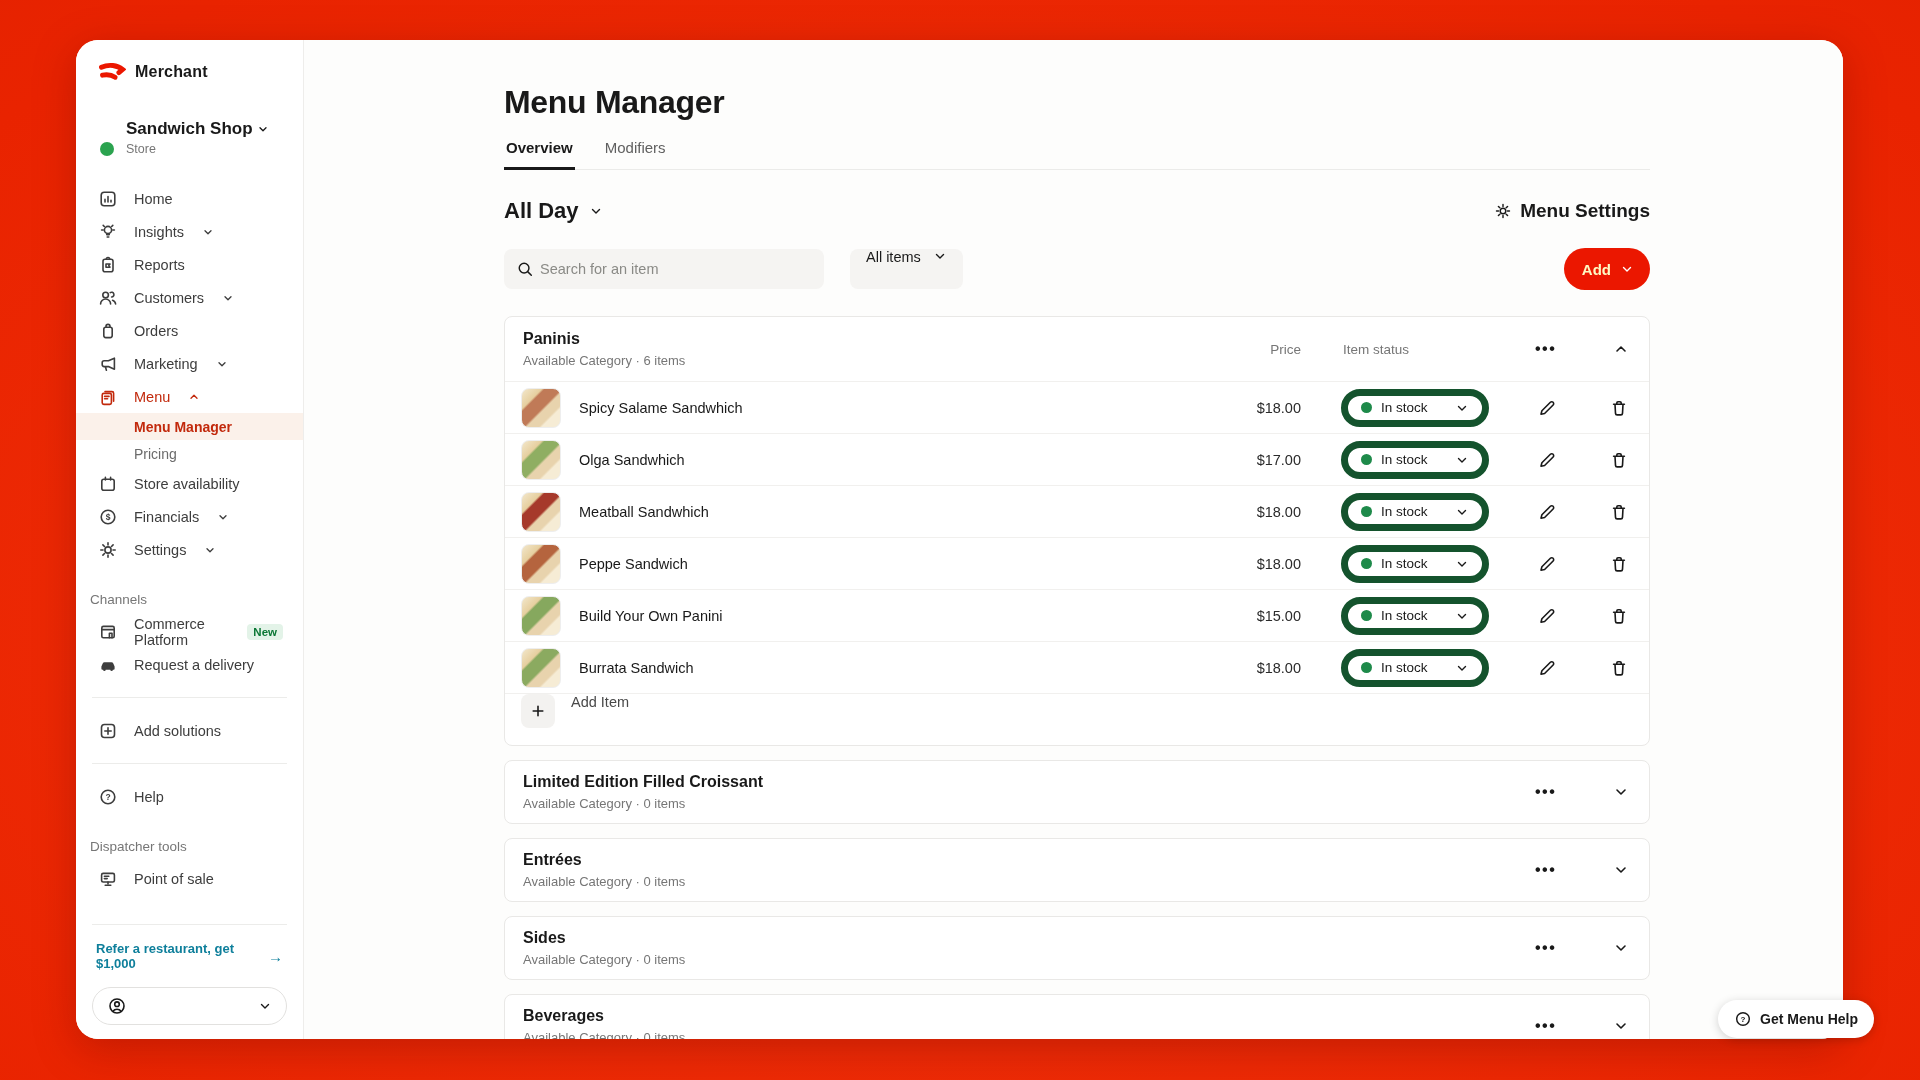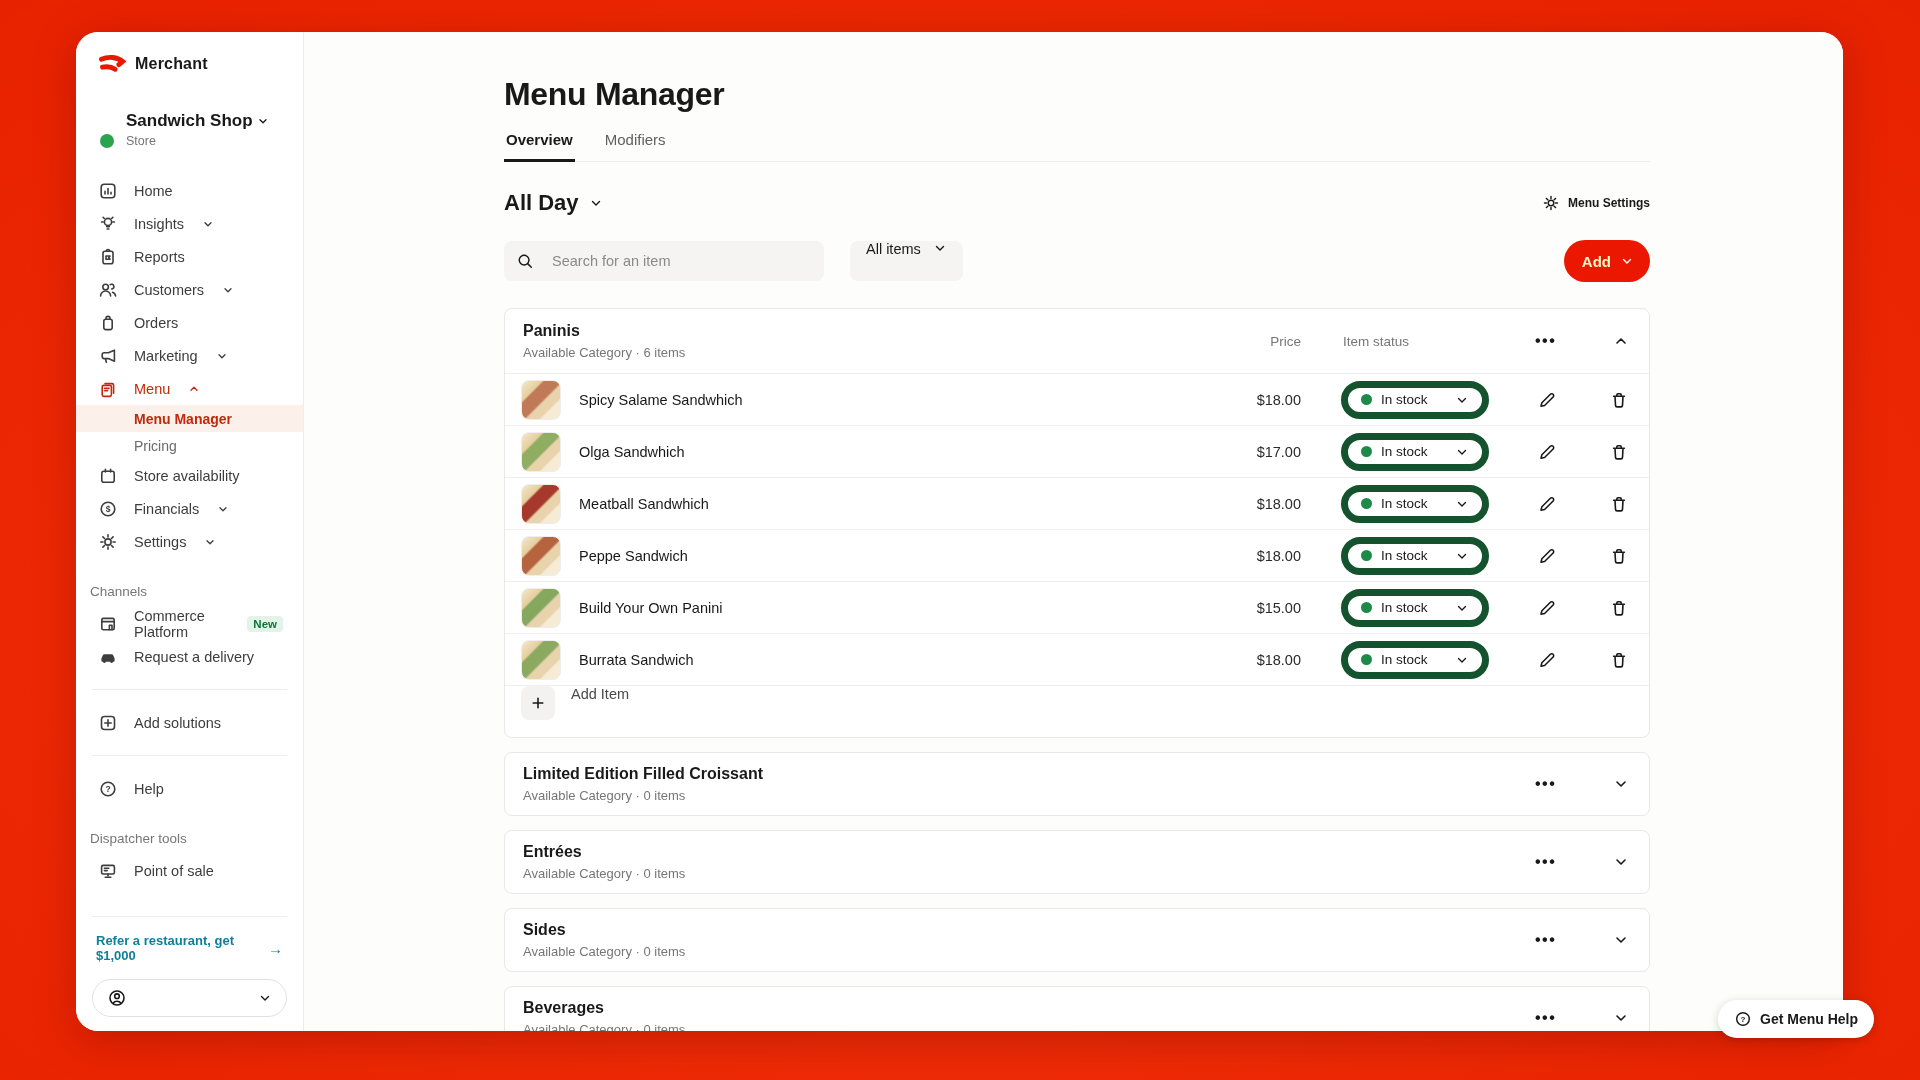--- a/index.html
+++ b/index.html
@@ -4,21 +4,21 @@
 <style>
   * { margin:0; padding:0; box-sizing:border-box; }
   html,body { width:1920px; height:1080px; overflow:hidden; }
   body {
     font-family:"Liberation Sans", sans-serif;
     background: radial-gradient(120% 130% at 50% 58%, #f4350d 0%, #e92300 55%, #d61f00 100%);
     color:#191919;
     position:relative;
   }
   .window {
-    position:absolute; left:76px; top:32px; width:1767px; height:999px;
+    position:absolute; left:76px; top:40px; width:1767px; height:999px;
     background:#fff; border-radius:22px; overflow:hidden; display:flex;
     box-shadow:0 10px 40px rgba(120,10,0,.35);
   }
   
   .sidebar {
     width:228px; flex:0 0 228px; background:#fff; border-right:1px solid #eeedeb;
     display:flex; flex-direction:column; padding:22px 0 14px 0; overflow:hidden;
   }
   .logo-row { display:flex; align-items:center; gap:9px; padding:0 22px; }
   .logo-row .wordmark { font-size:16px; font-weight:bold; letter-spacing:.2px; }
@@ -61,25 +61,25 @@
   .ic.filled { fill:currentColor; stroke:none; }
   
   .main { flex:1; background:#fdfdfc; padding:44px 0 0 200px; position:relative; overflow:hidden; }
   .content { width:1146px; }
   .page-title { font-size:32px; font-weight:bold; letter-spacing:-.3px; }
   .tabs { display:flex; gap:28px; margin-top:18px; border-bottom:1px solid #ebebe9; }
   .tab { font-size:15px; color:#606060; padding:0 2px 11px; cursor:pointer; }
   .tab.active { color:#191919; font-weight:bold; border-bottom:3px solid #191919; margin-bottom:-1px; }
   .allday-row { display:flex; align-items:center; margin-top:28px; }
   .allday { font-size:22px; font-weight:bold; display:flex; align-items:center; gap:10px; cursor:pointer; }
-  .menu-settings { margin-left:auto; display:flex; align-items:center; gap:8px; font-size:12px; font-weight:bold; cursor:pointer; }
+  .menu-settings { margin-left:auto; display:flex; align-items:center; gap:8px; font-size:19px; font-weight:bold; cursor:pointer; }
   .toolbar { display:flex; align-items:center; margin-top:24px; }
   .searchbox {
     width:320px; height:40px; background:#f5f4f2; border-radius:8px;
-    display:flex; align-items:center; padding:0 12px; gap:18px;
+    display:flex; align-items:center; padding:0 12px; gap:6px;
   }
   .searchbox input {
     border:none; background:transparent; outline:none; font-size:14.5px; flex:1;
     font-family:"Liberation Sans", sans-serif; color:#191919;
   }
   .searchbox input::placeholder { color:#8a8a86; }
   .filter-pill {
     margin-left:26px; height:40px; background:#f5f4f2; border-radius:8px;
     display:flex; align-items:flex-start; gap:12px; padding:0 16px; font-size:14.5px; font-weight:500; cursor:pointer;
   }

